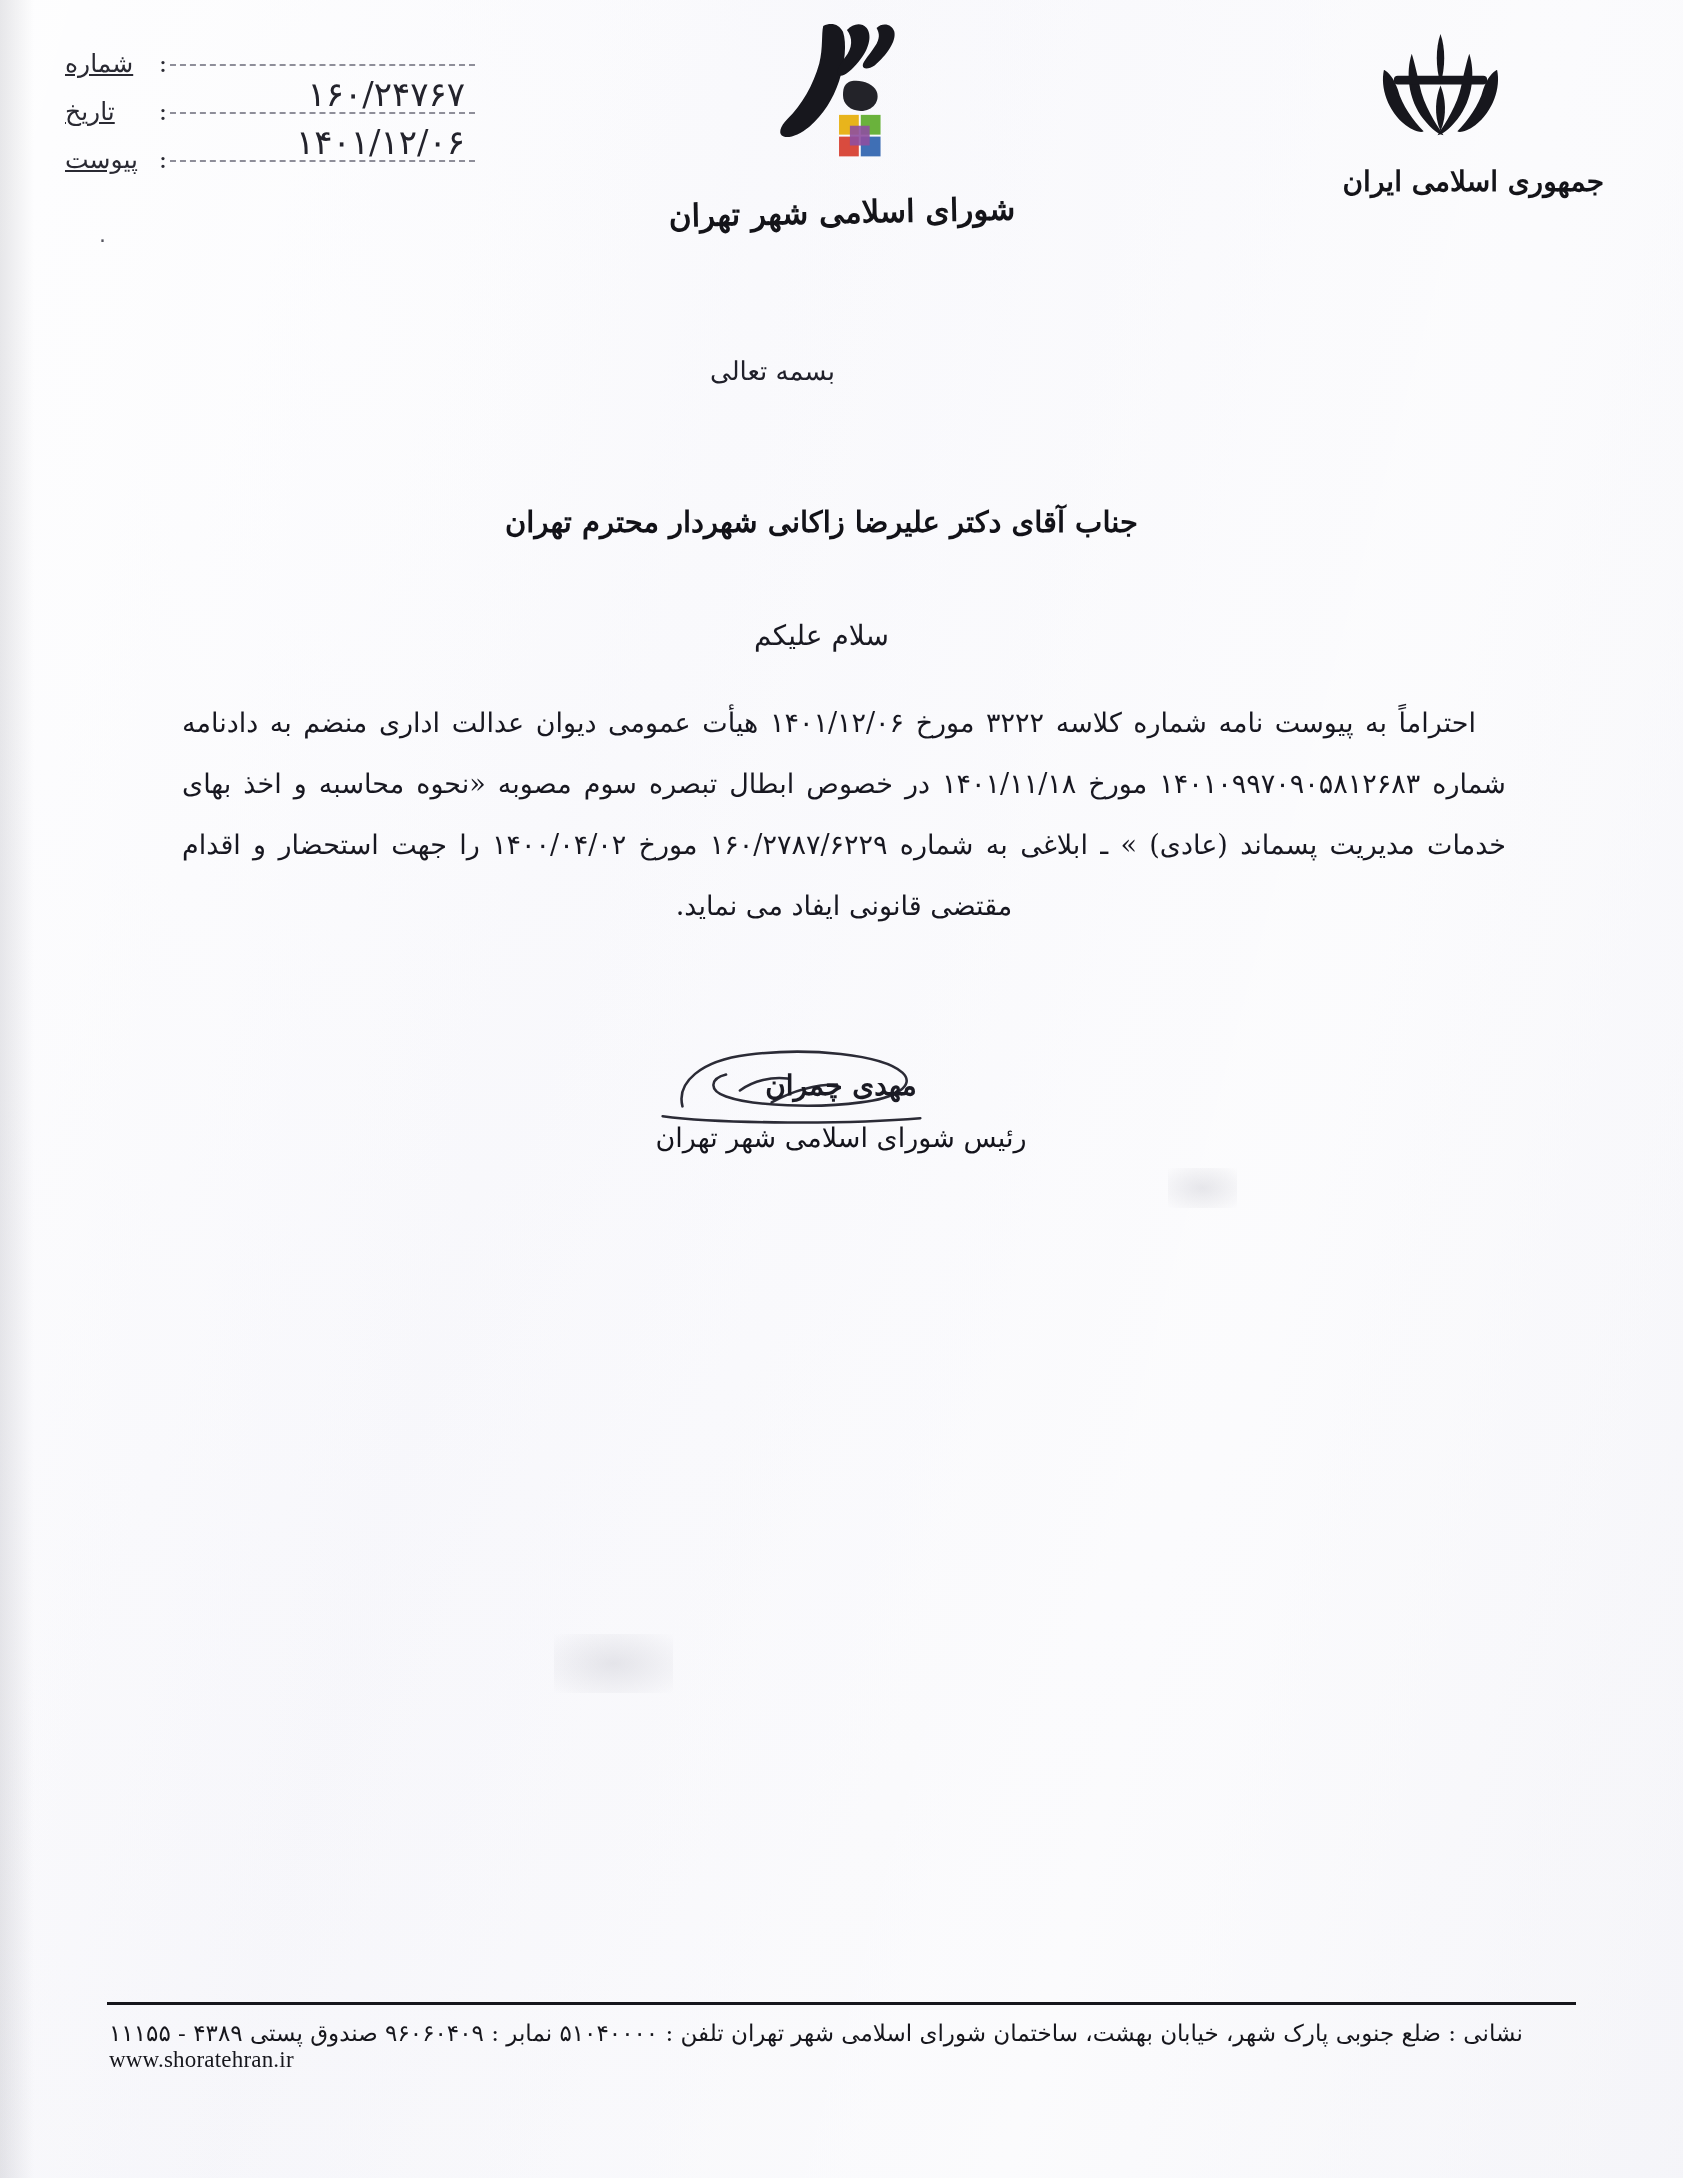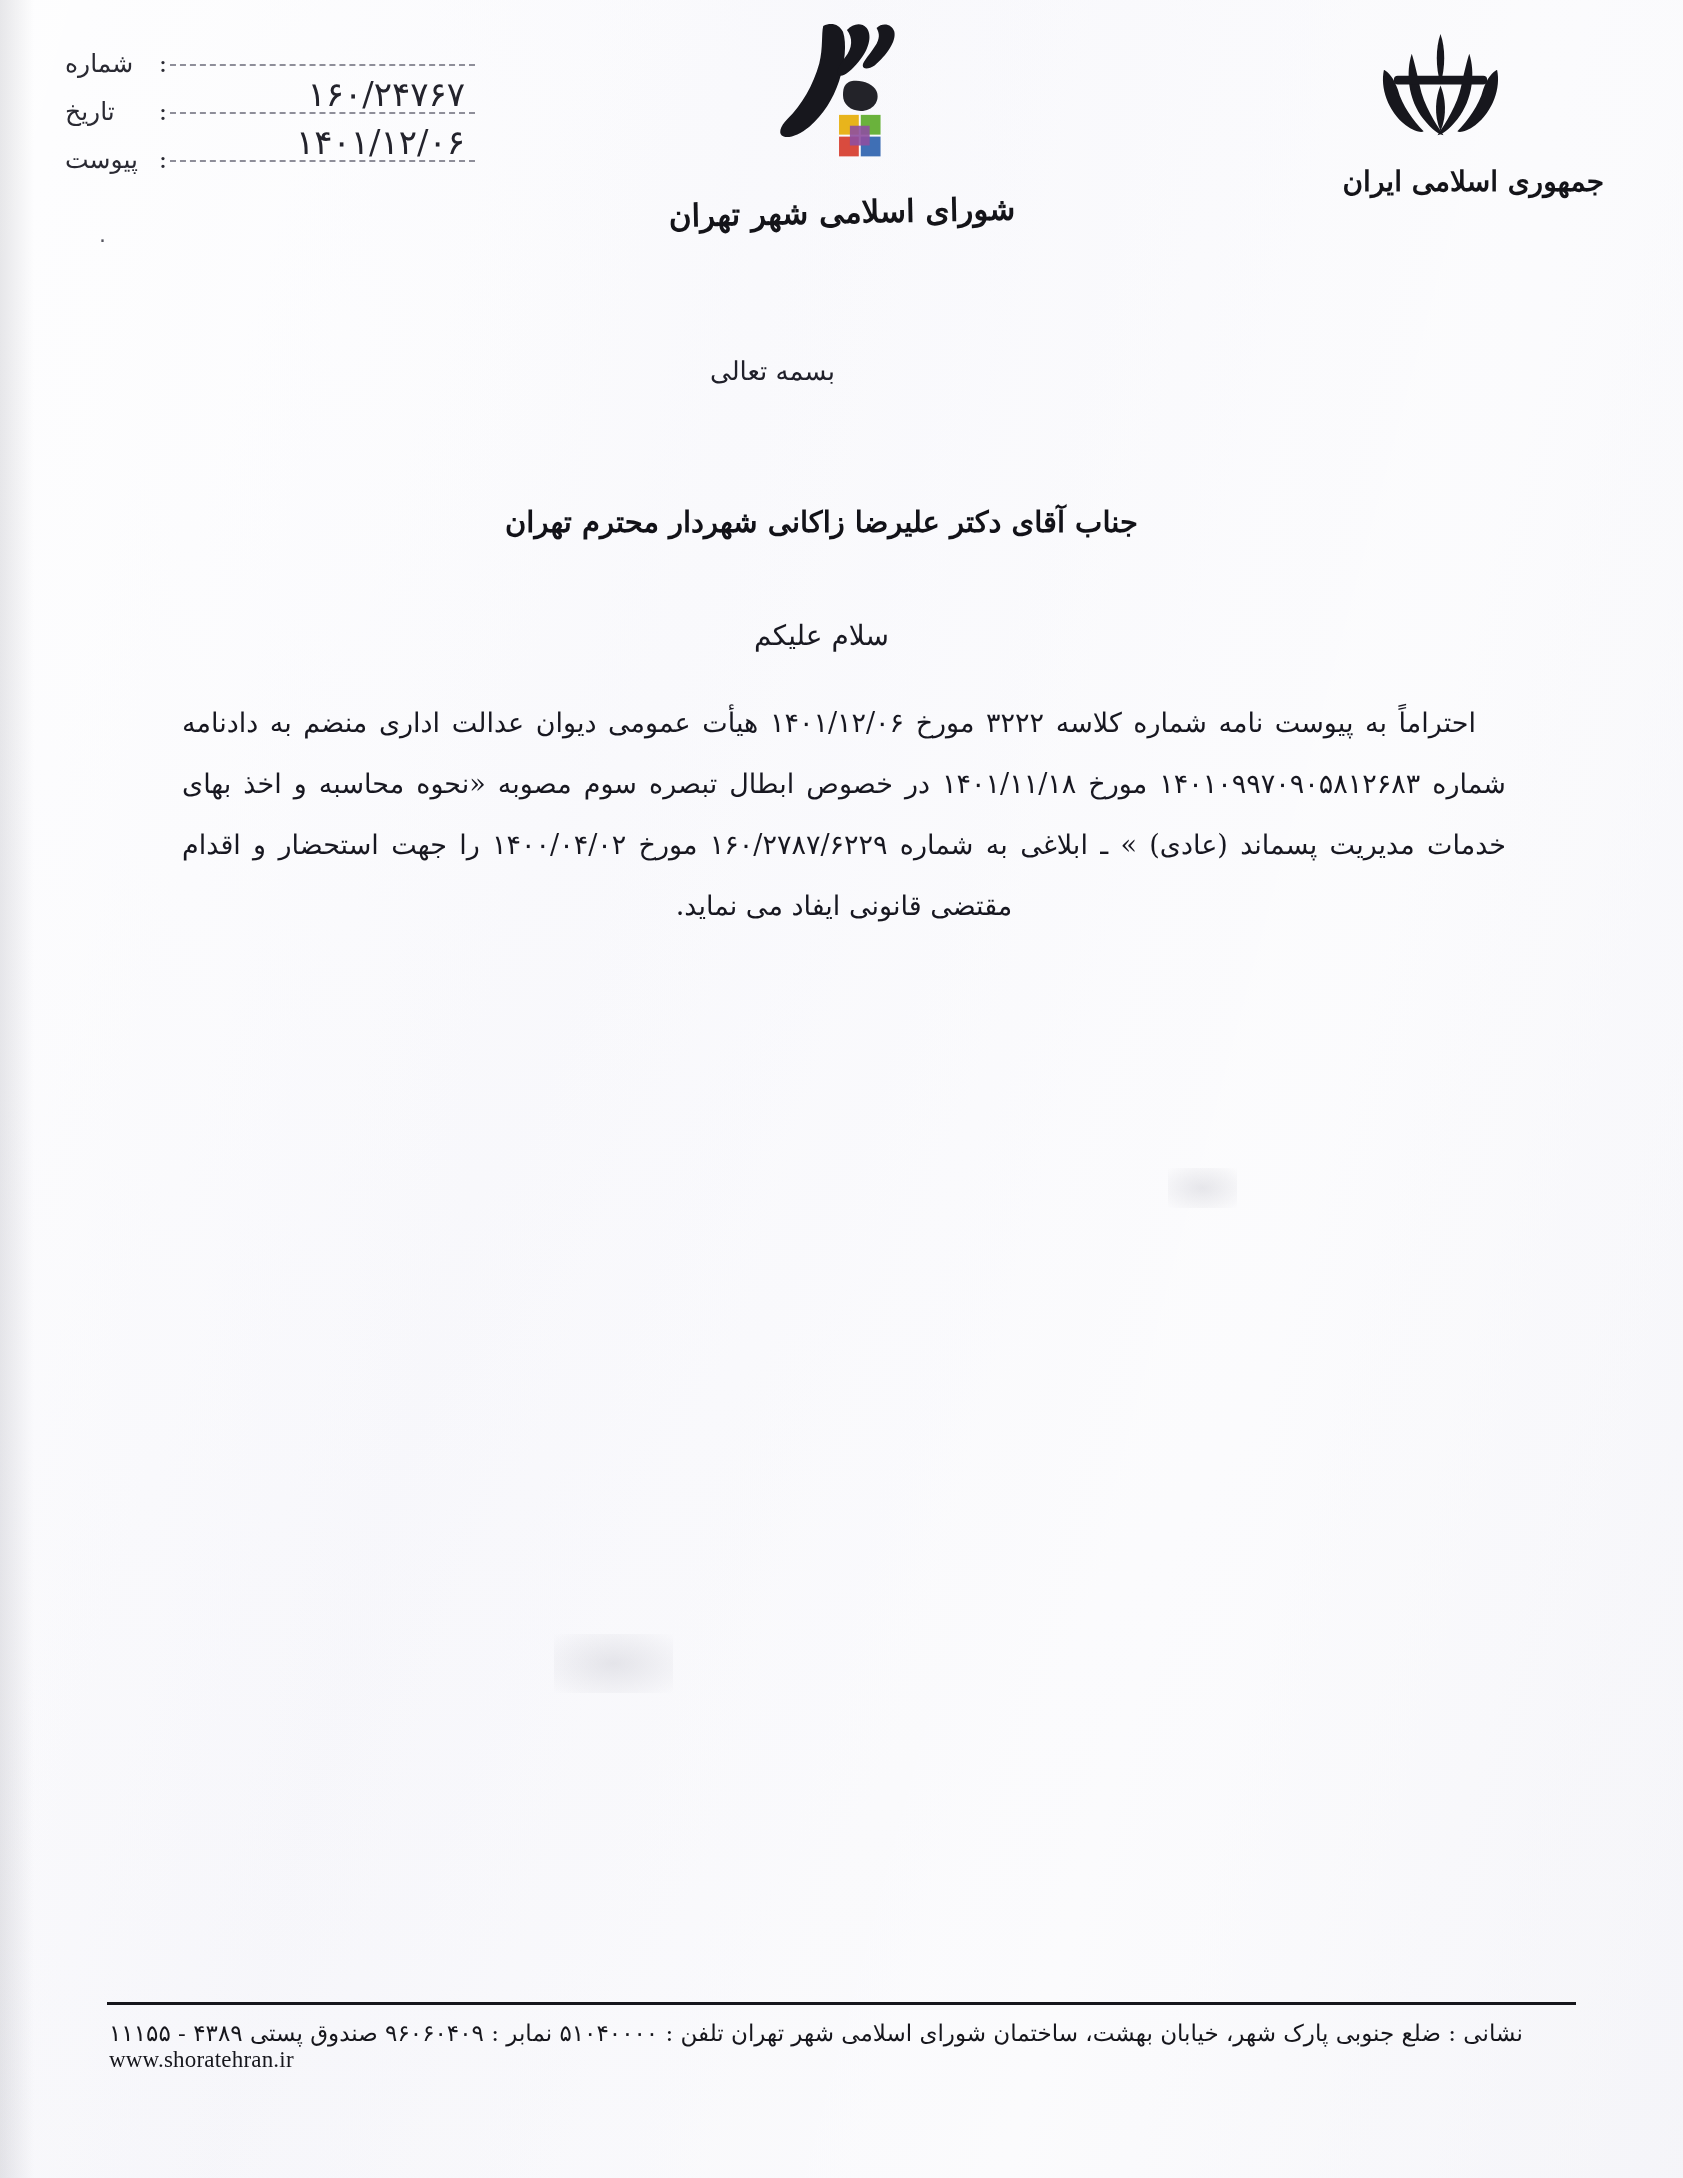--- a/index.html
+++ b/index.html
@@ -55,20 +55,21 @@
     font-family: "DejaVu Serif", serif;
     font-size: 25px;
     color: #2a2a33;
   }
   .field-label {
     width: 91px;
     text-align: left;
     padding-left: 6px;
     font-size: 25px;
     letter-spacing: 0.5px;
+    text-decoration: underline;
   }
   .field-colon {
     width: 14px;
     text-align: center;
   }
   .field-line {
     flex: 1;
     position: relative;
     height: 30px;
   }
@@ -332,20 +333,32 @@
   <div class="basmala">بسمه تعالی</div>
 
   <div class="addressee">جناب آقای دکتر علیرضا زاکانی شهردار محترم تهران</div>
 
   <div class="greeting">سلام علیکم</div>
 
   <div class="body-text">
     <p>احتراماً به پیوست نامه شماره کلاسه ۳۲۲۲ مورخ ۱۴۰۱/۱۲/۰۶ هیأت عمومی دیوان عدالت اداری منضم به دادنامه شماره ۱۴۰۱۰۹۹۷۰۹۰۵۸۱۲۶۸۳ مورخ ۱۴۰۱/۱۱/۱۸ در خصوص ابطال تبصره سوم مصوبه «نحوه محاسبه و اخذ بهای خدمات مدیریت پسماند (عادی) » ـ ابلاغی به شماره ۱۶۰/۲۷۸۷/۶۲۲۹ مورخ ۱۴۰۰/۰۴/۰۲  را جهت استحضار و اقدام مقتضی قانونی ایفاد می نماید.</p>
   </div>
 
+  <div class="signature-block">
+    <svg class="sign-scribble" viewBox="0 0 440 110">
+      <g fill="none" stroke="#2b2b36" stroke-width="2.6" stroke-linecap="round">
+        <path d="M60 74 C54 50 78 28 126 22 C188 14 262 22 282 40 C296 53 274 66 240 70 C196 76 132 74 104 64 C86 58 88 46 104 42"></path>
+        <path d="M150 70 C172 58 196 52 216 52"></path>
+        <path d="M40 84 C100 92 230 92 300 86"></path>
+        <path d="M118 58 C132 48 150 44 166 46"></path>
+      </g>
+    </svg>
+    <div class="sign-name">مهدی چمران</div>
+    <div class="sign-title">رئیس شورای اسلامی شهر تهران</div>
+  </div>
 
   <div class="footer-rule"></div>
   <div class="footer-text">
     <span>نشانی : ضلع جنوبی پارک شهر، خیابان بهشت، ساختمان شورای اسلامی  شهر تهران  تلفن : ۵۱۰۴۰۰۰۰  نمابر : ۹۶۰۶۰۴۰۹ صندوق پستی ۴۳۸۹ - ۱۱۱۵۵</span>
     <span class="site">www.shoratehran.ir</span>
   </div>
 </div>
 
 
 </body></html>

